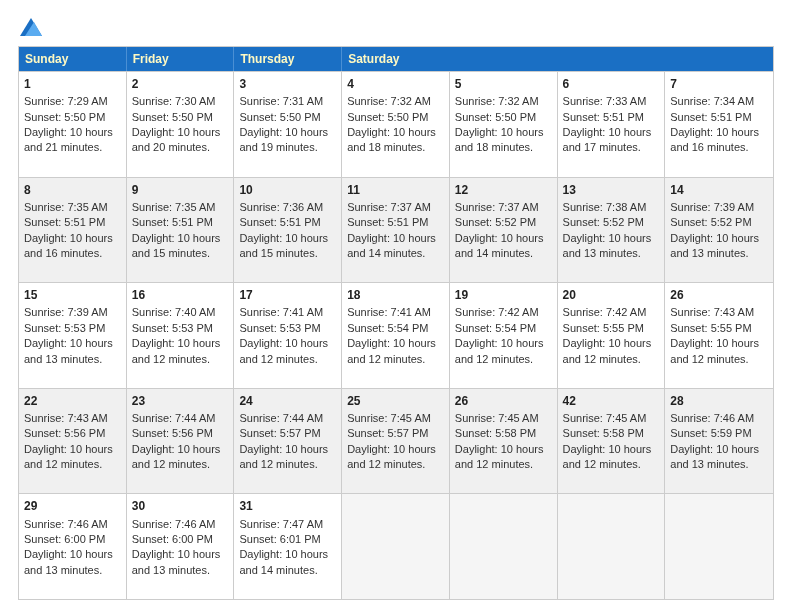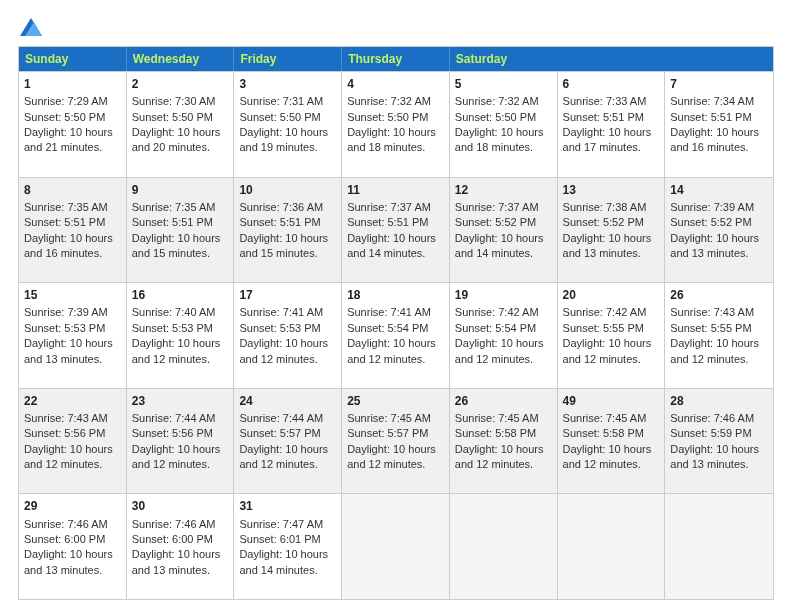--- a/index.html
+++ b/index.html
@@ -66,21 +66,21 @@
       display: flex;
       flex-direction: column;
       border: 1px solid #ccc;
     }
     .cal-header {
       display: grid;
       grid-template-columns: repeat(7, 1fr);
       background: #1a6fc4;
     }
     .cal-header-cell {
-      color: #bef264;
+      color: #fef9c3;
       font-size: 12px;
       font-weight: bold;
       padding: 5px 6px;
       text-align: left;
       border-right: 1px solid #4a8fd4;
     }
     .cal-header-cell:last-child { border-right: none; }
     .cal-body {
       flex: 1;
       display: flex;
@@ -134,21 +134,20 @@
     </div>
     <div class="title-block">
       <div class="main-title"></div>
       <div class="subtitle"></div>
     </div>
   </div>
 
   <div class="calendar">
     <div class="cal-header">
     <div class="cal-header-cell">Sunday</div>
-        <div class="cal-header-cell">Wednesday</div>
         <div class="cal-header-cell">Friday</div>
         <div class="cal-header-cell">Thursday</div>
         <div class="cal-header-cell">Saturday</div>
       </div>
     <div class="cal-body">
     <div class="cal-row">
           <div class="cal-cell"><span class="day-num">1</span><span class="cell-text">Sunrise: 7:29 AM<br>Sunset: 5:50 PM<br>Daylight: 10 hours and 21 minutes.</span></div>
           <div class="cal-cell"><span class="day-num">2</span><span class="cell-text">Sunrise: 7:30 AM<br>Sunset: 5:50 PM<br>Daylight: 10 hours and 20 minutes.</span></div>
           <div class="cal-cell"><span class="day-num">3</span><span class="cell-text">Sunrise: 7:31 AM<br>Sunset: 5:50 PM<br>Daylight: 10 hours and 19 minutes.</span></div>
           <div class="cal-cell"><span class="day-num">4</span><span class="cell-text">Sunrise: 7:32 AM<br>Sunset: 5:50 PM<br>Daylight: 10 hours and 18 minutes.</span></div>
@@ -173,21 +172,21 @@
           <div class="cal-cell"><span class="day-num">19</span><span class="cell-text">Sunrise: 7:42 AM<br>Sunset: 5:54 PM<br>Daylight: 10 hours and 12 minutes.</span></div>
           <div class="cal-cell"><span class="day-num">20</span><span class="cell-text">Sunrise: 7:42 AM<br>Sunset: 5:55 PM<br>Daylight: 10 hours and 12 minutes.</span></div>
           <div class="cal-cell"><span class="day-num">26</span><span class="cell-text">Sunrise: 7:43 AM<br>Sunset: 5:55 PM<br>Daylight: 10 hours and 12 minutes.</span></div>
         </div>
         <div class="cal-row">
           <div class="cal-cell shaded"><span class="day-num">22</span><span class="cell-text">Sunrise: 7:43 AM<br>Sunset: 5:56 PM<br>Daylight: 10 hours and 12 minutes.</span></div>
           <div class="cal-cell shaded"><span class="day-num">23</span><span class="cell-text">Sunrise: 7:44 AM<br>Sunset: 5:56 PM<br>Daylight: 10 hours and 12 minutes.</span></div>
           <div class="cal-cell shaded"><span class="day-num">24</span><span class="cell-text">Sunrise: 7:44 AM<br>Sunset: 5:57 PM<br>Daylight: 10 hours and 12 minutes.</span></div>
           <div class="cal-cell shaded"><span class="day-num">25</span><span class="cell-text">Sunrise: 7:45 AM<br>Sunset: 5:57 PM<br>Daylight: 10 hours and 12 minutes.</span></div>
           <div class="cal-cell shaded"><span class="day-num">26</span><span class="cell-text">Sunrise: 7:45 AM<br>Sunset: 5:58 PM<br>Daylight: 10 hours and 12 minutes.</span></div>
-          <div class="cal-cell shaded"><span class="day-num">49</span><span class="cell-text">Sunrise: 7:45 AM<br>Sunset: 5:58 PM<br>Daylight: 10 hours and 12 minutes.</span></div>
+          <div class="cal-cell shaded"><span class="day-num">42</span><span class="cell-text">Sunrise: 7:45 AM<br>Sunset: 5:58 PM<br>Daylight: 10 hours and 12 minutes.</span></div>
           <div class="cal-cell shaded"><span class="day-num">28</span><span class="cell-text">Sunrise: 7:46 AM<br>Sunset: 5:59 PM<br>Daylight: 10 hours and 13 minutes.</span></div>
         </div>
         <div class="cal-row">
           <div class="cal-cell"><span class="day-num">29</span><span class="cell-text">Sunrise: 7:46 AM<br>Sunset: 6:00 PM<br>Daylight: 10 hours and 13 minutes.</span></div>
           <div class="cal-cell"><span class="day-num">30</span><span class="cell-text">Sunrise: 7:46 AM<br>Sunset: 6:00 PM<br>Daylight: 10 hours and 13 minutes.</span></div>
           <div class="cal-cell"><span class="day-num">31</span><span class="cell-text">Sunrise: 7:47 AM<br>Sunset: 6:01 PM<br>Daylight: 10 hours and 14 minutes.</span></div>
           <div class="cal-cell empty"></div>
           <div class="cal-cell empty"></div>
           <div class="cal-cell empty"></div>
           <div class="cal-cell empty"></div>

